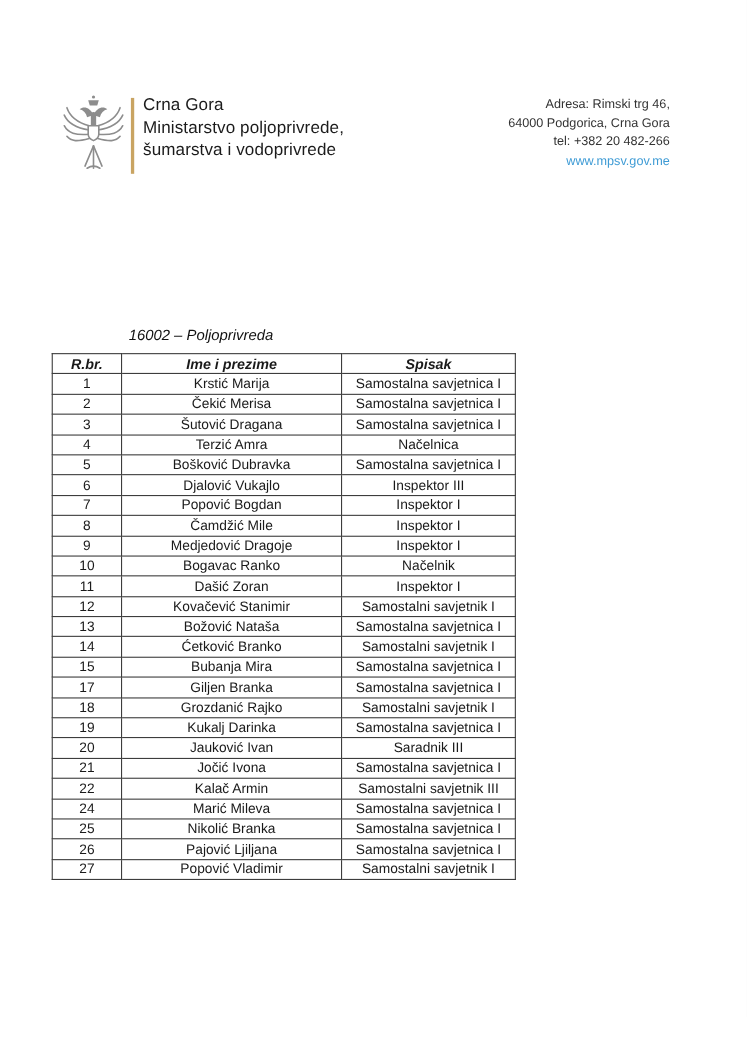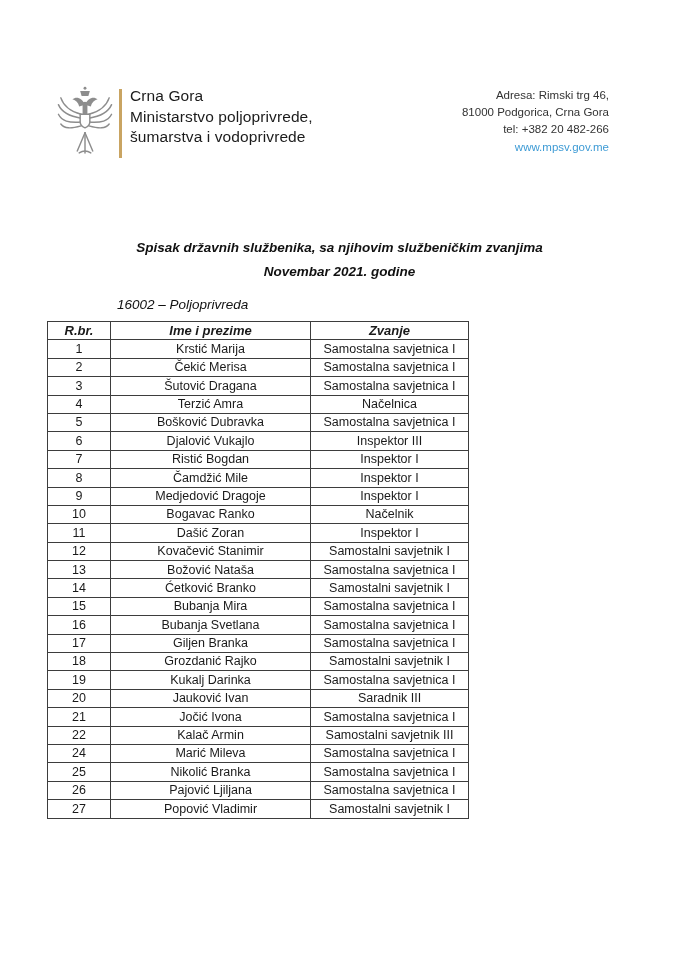--- a/index.html
+++ b/index.html
@@ -150,43 +150,39 @@
   <div class="letterhead-divider" style="background: rgb(201, 164, 98);"></div>
 
   <div class="org-block">
     <div>Crna Gora</div>
     <div>Ministarstvo poljoprivrede,</div>
     <div>šumarstva i vodoprivrede</div>
   </div>
 
   <div class="contact-block">
     <div>Adresa: Rimski trg 46,</div>
-    <div>81000 Podgorica, Crna Gora</div>
+    <div>64000 Podgorica, Crna Gora</div>
     <div>tel: +382 20 482-266</div>
     <div><a class="website" style="color: rgb(62, 155, 213);">www.mpsv.gov.me</a></div>
   </div>
 
-  <div class="title-block">
-    <div>Spisak državnih službenika, sa njihovim službeničkim zvanjima</div>
-    <div>Novembar 2021. godine</div>
-  </div>
 
   <div class="section-heading">16002 – Poljoprivreda</div>
 
   <table class="staff">
     <colgroup>
         <col class="c0">
         <col class="c1">
         <col class="c2">
       </colgroup>
     <thead>
       <tr>
           <th>R.br.</th>
           <th>Ime i prezime</th>
-          <th>Zvanje</th>
+          <th>Spisak</th>
         </tr>
     </thead>
     <tbody>
         <tr>
           <td>1</td>
           <td>Krstić Marija</td>
           <td>Samostalna savjetnica I</td>
         </tr>
         <tr>
           <td>2</td>
@@ -208,21 +204,21 @@
           <td>Bošković Dubravka</td>
           <td>Samostalna savjetnica I</td>
         </tr>
         <tr>
           <td>6</td>
           <td>Djalović Vukajlo</td>
           <td>Inspektor III</td>
         </tr>
         <tr>
           <td>7</td>
-          <td>Ristić Bogdan</td>
+          <td>Popović Bogdan</td>
           <td>Inspektor I</td>
         </tr>
         <tr>
           <td>8</td>
           <td>Čamdžić Mile</td>
           <td>Inspektor I</td>
         </tr>
         <tr>
           <td>9</td>
           <td>Medjedović Dragoje</td>
@@ -252,25 +248,20 @@
           <td>14</td>
           <td>Ćetković Branko</td>
           <td>Samostalni savjetnik I</td>
         </tr>
         <tr>
           <td>15</td>
           <td>Bubanja Mira</td>
           <td>Samostalna savjetnica I</td>
         </tr>
         <tr>
-          <td>16</td>
-          <td>Bubanja Svetlana</td>
-          <td>Samostalna savjetnica I</td>
-        </tr>
-        <tr>
           <td>17</td>
           <td>Giljen Branka</td>
           <td>Samostalna savjetnica I</td>
         </tr>
         <tr>
           <td>18</td>
           <td>Grozdanić Rajko</td>
           <td>Samostalni savjetnik I</td>
         </tr>
         <tr>

